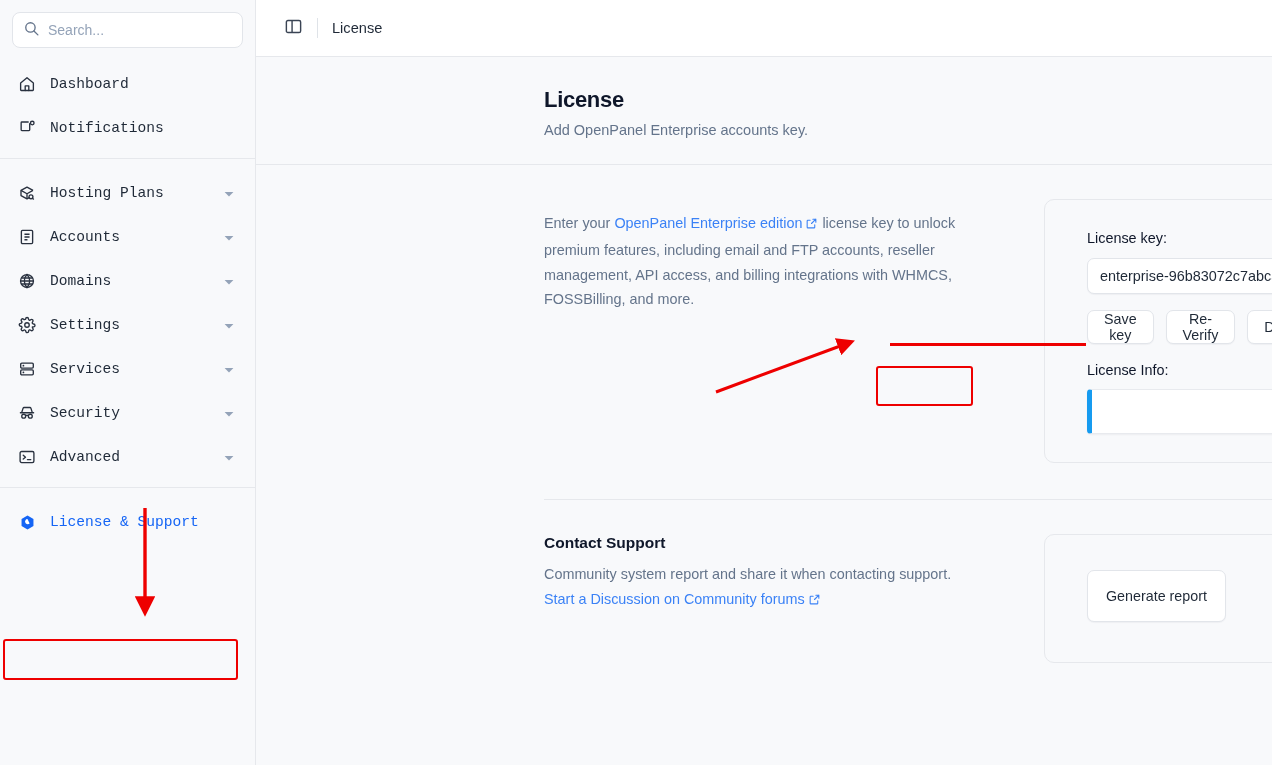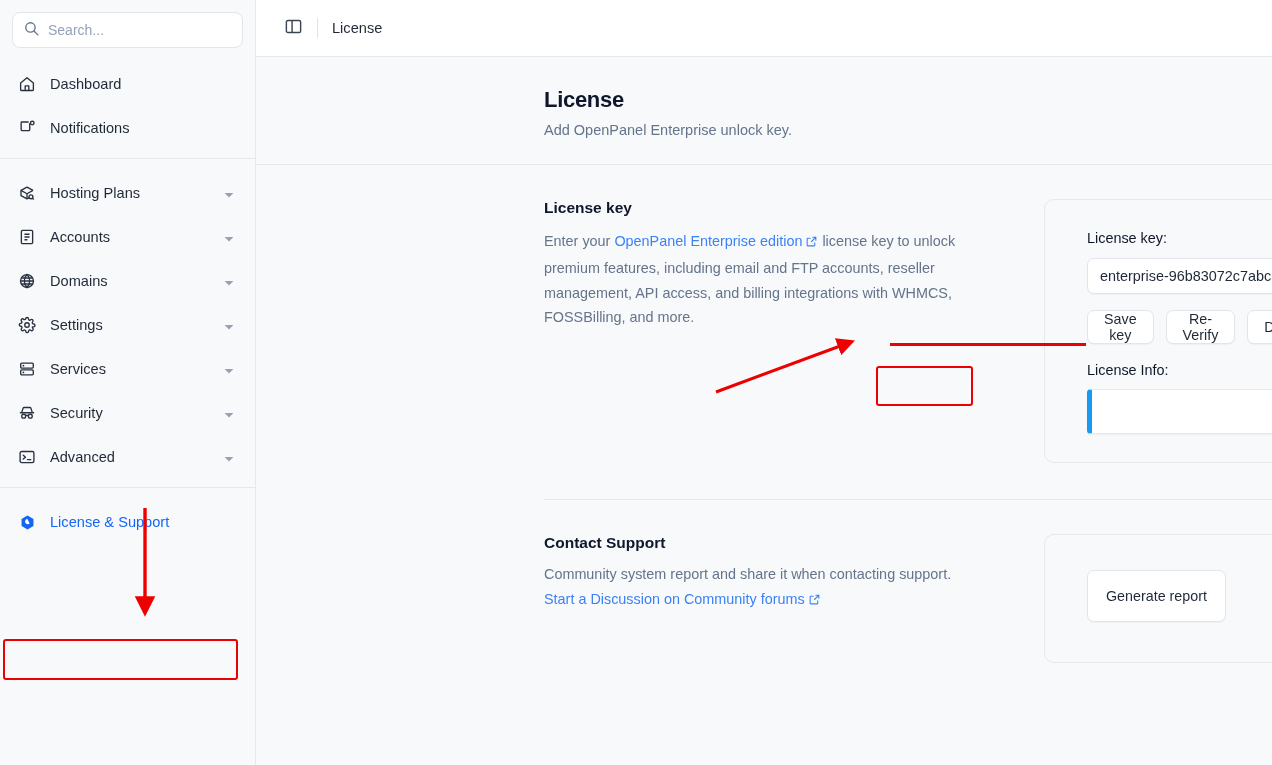--- a/index.html
+++ b/index.html
@@ -45,21 +45,21 @@
     display: flex; align-items: center;
     padding: 12px 10px; gap: 8px;
   }
   .search-box input {
     border: none; outline: none; background: transparent;
     font-family: "Liberation Sans", sans-serif;
     font-size: 14px; color: #334155; width: 100%;
   }
   .search-box input::placeholder { color: #94a3b8; }
 
-  .nav-group { padding: 6px 0 8px 0; }
+  .nav-group { padding: 6px 0 8px 0; font-family: Liberation Mono, monospace; }
   .nav-group.divided { border-top: 1px solid #e6e8ec; padding-top: 12px; }
   .nav-item {
     display: flex; align-items: center;
     height: 44px;
     padding: 0 20px 0 18px;
     gap: 14px;
     cursor: pointer;
     position: relative;
   }
   .nav-item .nav-icon { width: 18px; height: 18px; flex: 0 0 18px; display: flex; align-items: center; justify-content: center; }
@@ -354,28 +354,27 @@
           <rect x="3" y="4.4" width="18" height="15.2" rx="2"></rect>
           <path d="M10.2 4.4v15.2"></path>
         </svg>
       </span>
       <span class="vsep"></span>
       <span class="crumb">License</span>
     </header>
 
     <div class="page-head">
       <div class="page-title">License</div>
-      <div class="page-sub">Add OpenPanel Enterprise unlock key.</div>
+      <div class="page-sub">Add OpenPanel Enterprise accounts key.</div>
     </div>
 
     <div class="scroll-area">
 
       <div class="section">
         <div class="section-left">
-          <div class="section-h">License key</div>
           <div class="section-p">
             <span>Enter your </span><a class="link" href="#">OpenPanel Enterprise edition</a><span class="ext-ico"><svg width="13" height="13" viewBox="0 0 24 24" fill="none" stroke="#3b82f6" stroke-width="2" stroke-linecap="round" stroke-linejoin="round">
                   <path d="M14.5 4h5.5v5.5M20 4l-8 8"></path>
                   <path d="M18 14.5v4.2a1.3 1.3 0 0 1-1.3 1.3H5.3A1.3 1.3 0 0 1 4 18.7V7.3A1.3 1.3 0 0 1 5.3 6h4.2"></path>
                 </svg></span><span> license key to unlock premium features, including email and FTP accounts, reseller management, API access, and billing integrations with WHMCS, FOSSBilling, and more.</span>
           </div>
         </div>
 
         <div class="card">
           <div class="field-label">License key:</div>

